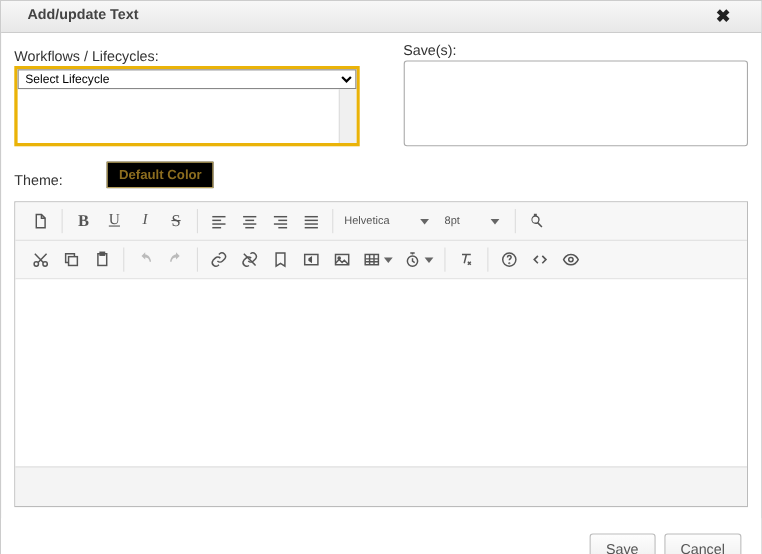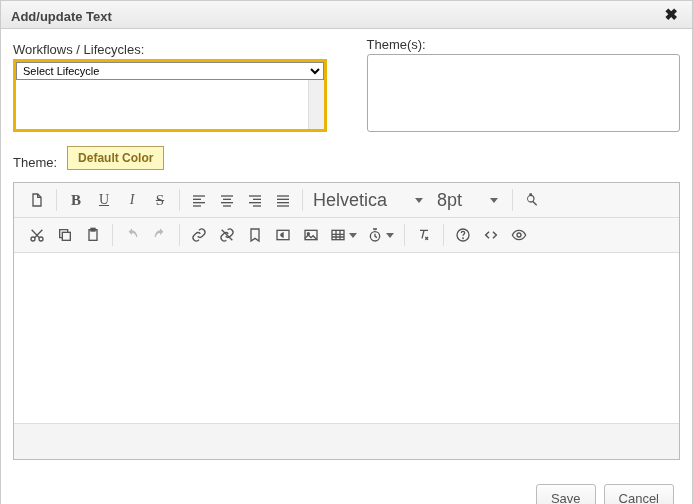--- a/index.html
+++ b/index.html
@@ -10,22 +10,22 @@
   background: #f5f5f5;
   width: 693px;
 }
 .dialog {
   background: #fff;
   border: 1px solid #ccc;
 }
 .dialog-header {
   display: flex;
   justify-content: space-between;
-  align-items: flex-end;
-  padding: 4px 10px;
+  align-items: flex-start;
+  padding: 4px 24px;
   background: linear-gradient(#f7f7f7, #e8e8e8);
   border-bottom: 1px solid #ccc;
 }
 .dialog-title {
   font-weight: bold;
   font-size: 13px;
   color: #444;
 }
 .dialog-close {
   cursor: pointer;
@@ -76,25 +76,26 @@
 }
 .theme-row {
   display: flex;
   align-items: flex-end;
   gap: 10px;
   margin-top: 14px;
 }
 .theme-label { font-size: 13px; }
 .theme-badge {
   border: 1px solid #b59f5a;
-  background: #fef9c3;
+  background: #000000;
   color: #8c6d1f;
   font-weight: bold;
   padding: 4px 10px;
   font-size: 12px;
+  margin-left: 30px;
 }
 .editor {
   border: 1px solid #bbb;
   margin-top: 12px;
 }
 .toolbar {
   background: #f7f7f7;
   border-bottom: 1px solid #ddd;
   padding: 3px 6px;
   display: flex;
@@ -124,21 +125,21 @@
   min-width: 18px;
   height: 20px;
 }
 .tb-btn.disabled { color: #bbb; cursor: default; }
 .tb-btn svg { width: 16px; height: 16px; display: block; }
 .tb-select {
   display: flex;
   align-items: center;
   gap: 28px;
   color: #555;
-  font-size: 18px;
+  font-size: 10px;
   cursor: pointer;
   padding-right: 4px;
 }
 .caret-down {
   width: 0; height: 0;
   border-left: 4px solid transparent;
   border-right: 4px solid transparent;
   border-top: 5px solid #666;
 }
 .editor-body {
@@ -185,21 +186,21 @@
       <div class="col">
         <div class="field-label">Workflows / Lifecycles:</div>
         <div class="workflow-box">
           <select class="workflow-select">
             <option>Select Lifecycle</option>
           </select>
           <div class="workflow-scroll"></div>
         </div>
       </div>
       <div class="col">
-        <div class="field-label">Theme(s):</div>
+        <div class="field-label">Save(s):</div>
         <div class="roles-box"></div>
       </div>
     </div>
 
     <div class="theme-row">
       <span class="theme-label">Theme:</span>
       <span class="theme-badge">Default Color</span>
     </div>
 
     <div class="editor">

